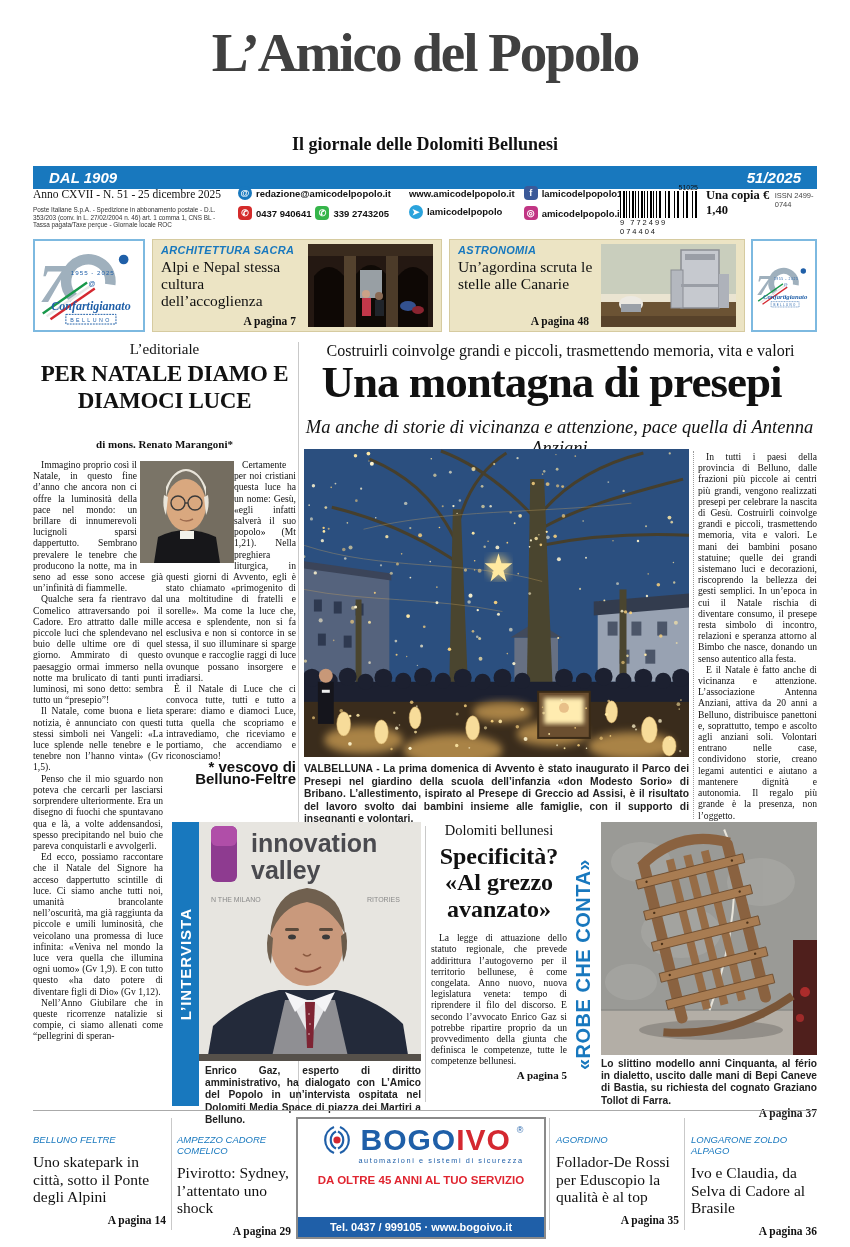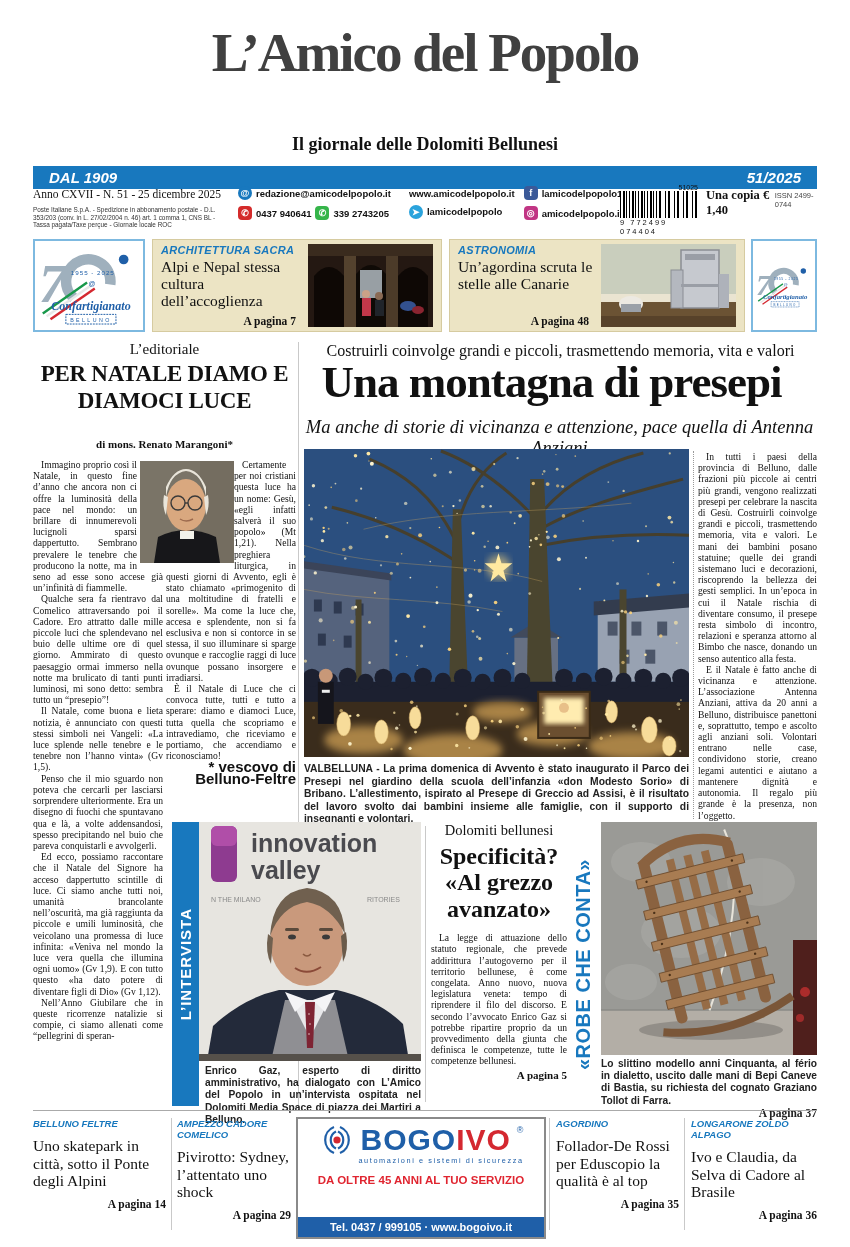--- a/index.html
+++ b/index.html
@@ -115,22 +115,22 @@
     font-weight:bold; font-size:10.2px; line-height:1.2; text-align:justify; color:#222; }
   #robe-page { text-align:right; font-family:"Liberation Serif",serif; font-weight:bold; font-size:11.5px; }
 
   
   #bottom-rule { left:33px; right:33px; top:1110px; border-top:1px solid #aaa; }
   .bt { top:1118px; height:118px; display:flex; flex-direction:column; }
   #bt-1 { left:33px; width:133px; }
   #bt-2 { left:177px; width:114px; }
   #bt-3 { left:556px; width:123px; }
   #bt-4 { left:691px; width:126px; }
-  .bt-label { font-family:"Liberation Sans",sans-serif; font-weight:bold; font-style:italic;
-    font-size:9.5px; color:#1878be; }
+  .bt-label { font-family:"Liberation Sans",sans-serif; font-weight:normal; font-style:italic;
+    font-size:9.5px; color:#1878be;margin-top:16px; }
   .bt-title { font-size:15.5px; line-height:1.13; margin-top:8px; }
   .bt-page { font-weight:bold; font-size:11.5px; text-align:right; margin-top:8px; }
   #vb-1 { left:171px; top:1118px; height:112px; }
   #vb-2 { left:549px; top:1118px; height:112px; }
   #vb-3 { left:684px; top:1118px; height:112px; }
 
   
   #ad { left:296px; top:1117px; width:250px; height:122px; border:2px solid #8a8a8a;
     background:#fff; display:flex; flex-direction:column; align-items:center; padding-top:6px; }
   #ad-logo-row { display:flex; align-items:flex-start; gap:6px; }

